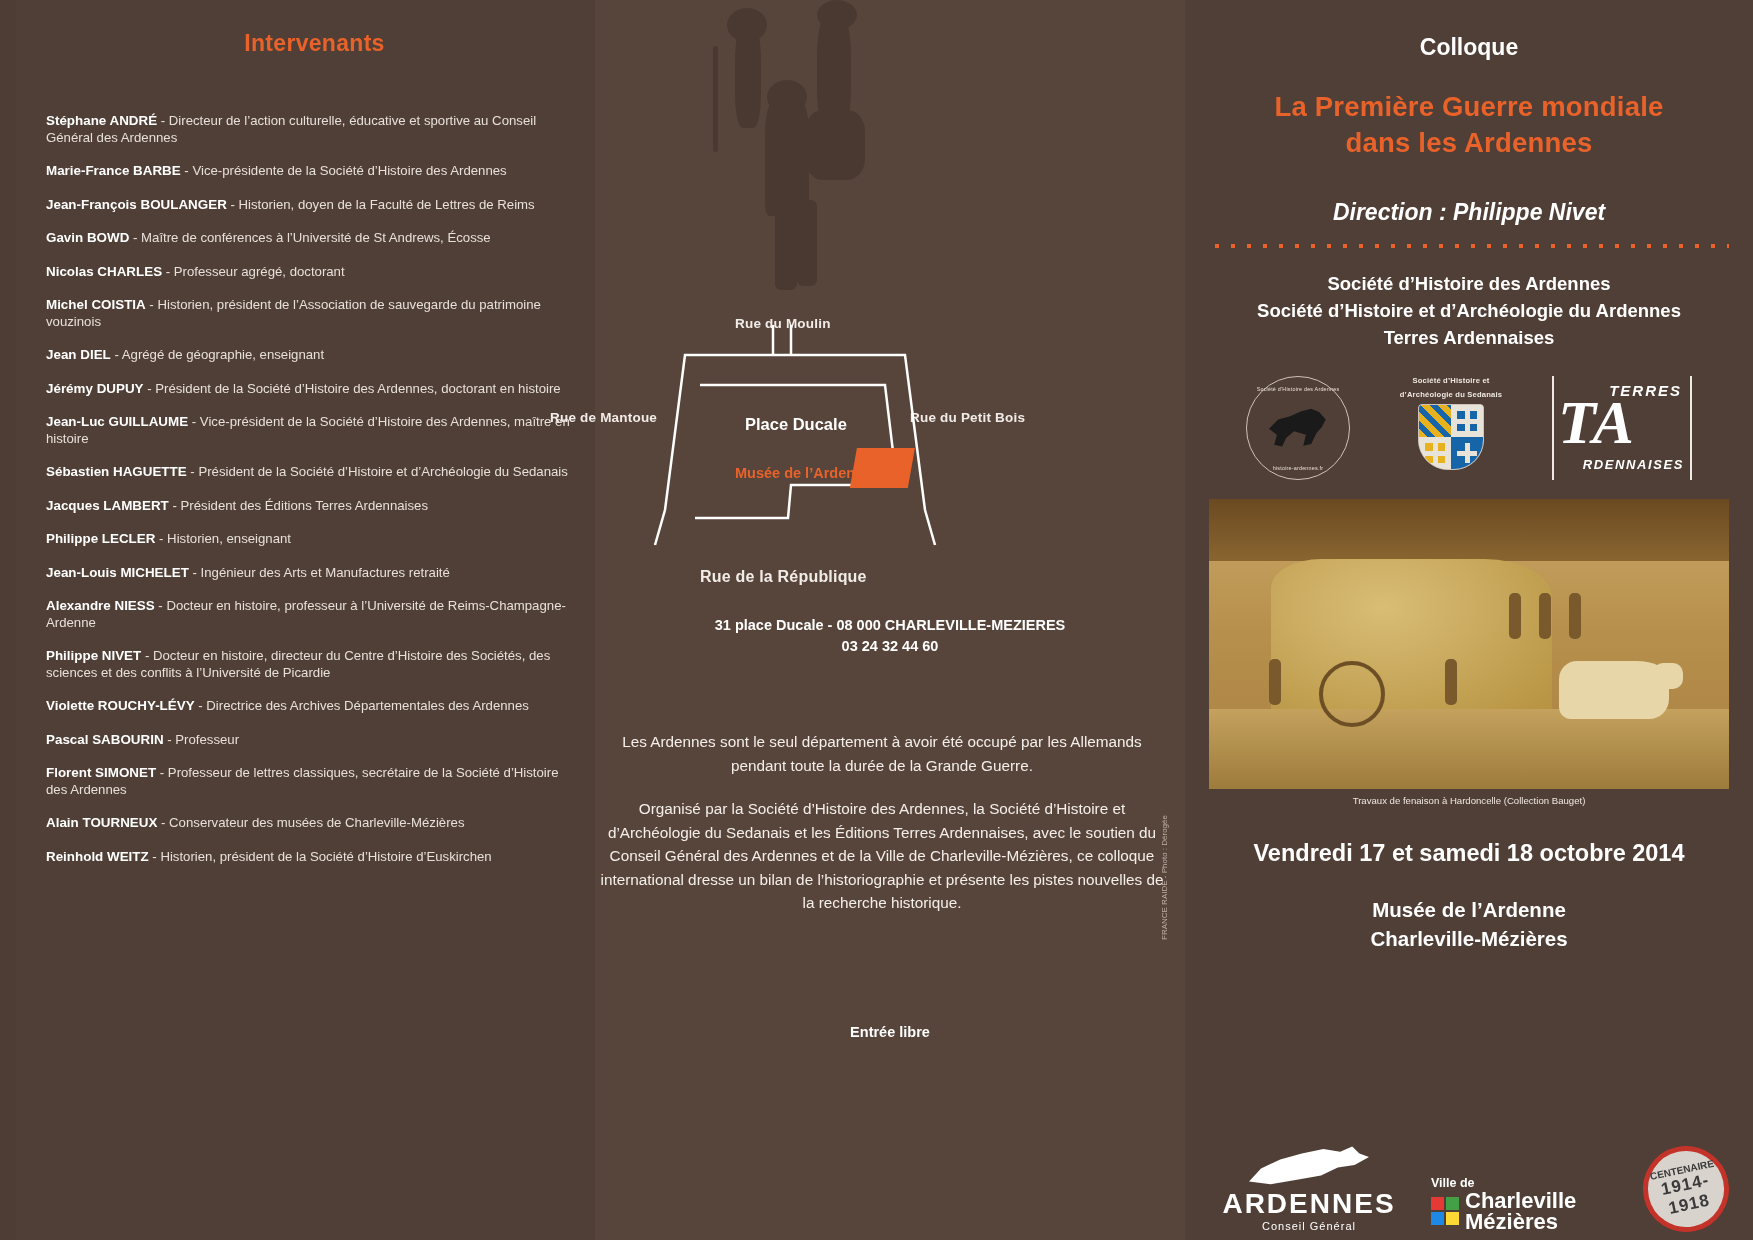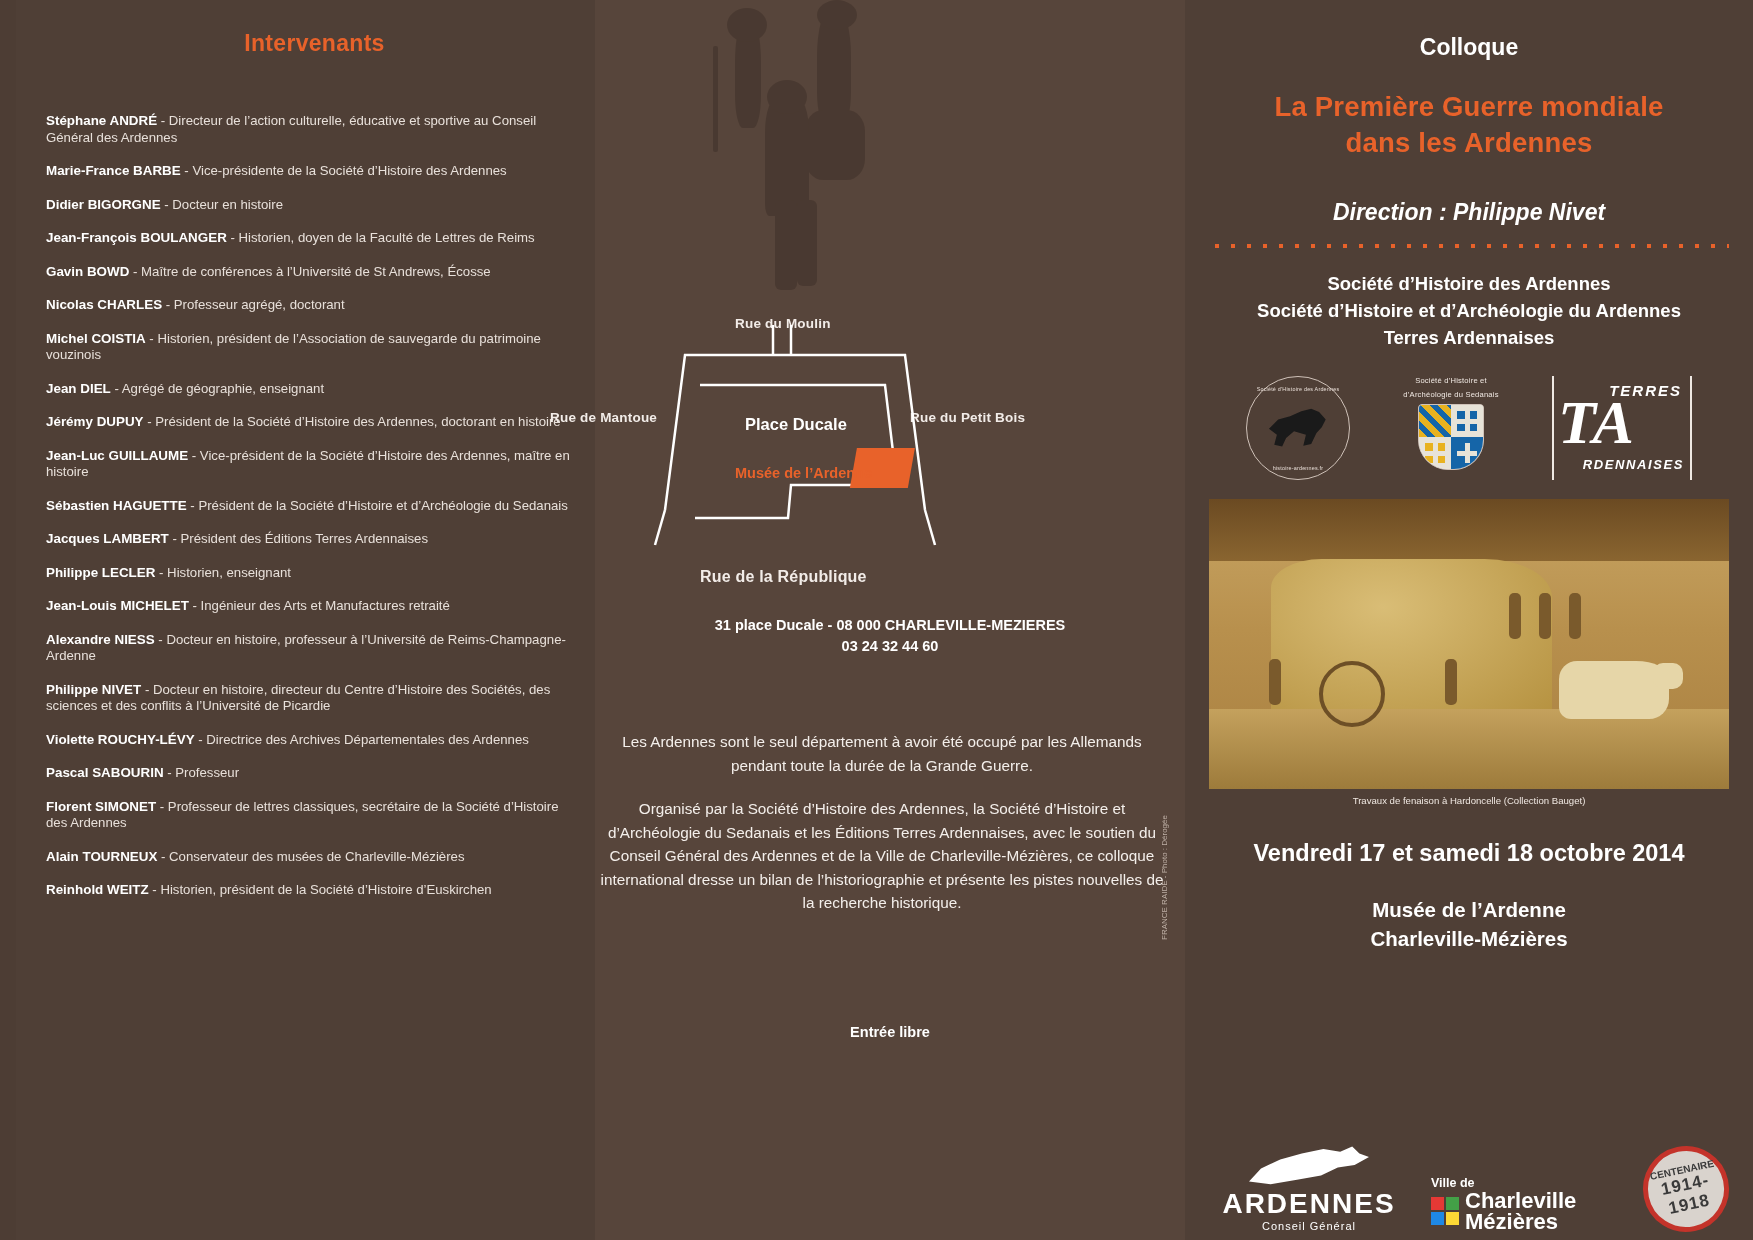--- a/index.html
+++ b/index.html
@@ -202,21 +202,21 @@
   .horse {
     width: 66px; height: 42px;
     background: #1a1a1a;
     clip-path: polygon(6% 52%, 20% 30%, 38% 22%, 55% 10%, 70% 4%, 82% 12%, 92% 30%, 86% 48%, 78% 62%, 70% 88%, 58% 92%, 62% 66%, 44% 58%, 32% 74%, 26% 94%, 14% 90%, 18% 66%);
   }
   .logo-shield {
     width: 118px; height: 104px;
     display: flex; flex-direction: column; align-items: center;
   }
   .shield-cap {
-    font-size: 7.6px; color: #f0e8e2; line-height: 10px; font-weight: normal;
+    font-size: 7.6px; color: #f0e8e2; line-height: 10px; font-weight: bold;
     letter-spacing: .2px; margin-bottom: 4px;
   }
   .shield {
     width: 66px; height: 66px;
     background: #f3f0ea;
     border: 1px solid #cfc2b9;
     border-radius: 4px 4px 30px 30px;
     overflow: hidden;
     display: grid;
     grid-template-columns: 1fr 1fr;
@@ -335,21 +335,20 @@
 </head>
 <body>
 
 <div class="page">
 
   <div class="panel-left">
     <h2>Intervenants</h2>
     <div class="speakers">
       <div class="speaker"><span class="nm">Stéphane ANDRÉ</span><span class="dash"> - </span><span class="role">Directeur de l’action culturelle, éducative et sportive au Conseil Général des Ardennes</span></div>
       <div class="speaker"><span class="nm">Marie-France BARBE</span><span class="dash"> - </span><span class="role">Vice-présidente de la Société d’Histoire des Ardennes</span></div>
-      <div class="speaker"><span class="nm">Didier BIGORGNE</span><span class="dash"> - </span><span class="role">Docteur en histoire</span></div>
       <div class="speaker"><span class="nm">Jean-François BOULANGER</span><span class="dash"> - </span><span class="role">Historien, doyen de la Faculté de Lettres de Reims</span></div>
       <div class="speaker"><span class="nm">Gavin BOWD</span><span class="dash"> - </span><span class="role">Maître de conférences à l’Université de St Andrews, Écosse</span></div>
       <div class="speaker"><span class="nm">Nicolas CHARLES</span><span class="dash"> - </span><span class="role">Professeur agrégé, doctorant</span></div>
       <div class="speaker"><span class="nm">Michel COISTIA</span><span class="dash"> - </span><span class="role">Historien, président de l’Association de sauvegarde du patrimoine vouzinois</span></div>
       <div class="speaker"><span class="nm">Jean DIEL</span><span class="dash"> - </span><span class="role">Agrégé de géographie, enseignant</span></div>
       <div class="speaker"><span class="nm">Jérémy DUPUY</span><span class="dash"> - </span><span class="role">Président de la Société d’Histoire des Ardennes, doctorant en histoire</span></div>
       <div class="speaker"><span class="nm">Jean-Luc GUILLAUME</span><span class="dash"> - </span><span class="role">Vice-président de la Société d’Histoire des Ardennes, maître en histoire</span></div>
       <div class="speaker"><span class="nm">Sébastien HAGUETTE</span><span class="dash"> - </span><span class="role">Président de la Société d’Histoire et d’Archéologie du Sedanais</span></div>
       <div class="speaker"><span class="nm">Jacques LAMBERT</span><span class="dash"> - </span><span class="role">Président des Éditions Terres Ardennaises</span></div>
       <div class="speaker"><span class="nm">Philippe LECLER</span><span class="dash"> - </span><span class="role">Historien, enseignant</span></div>

